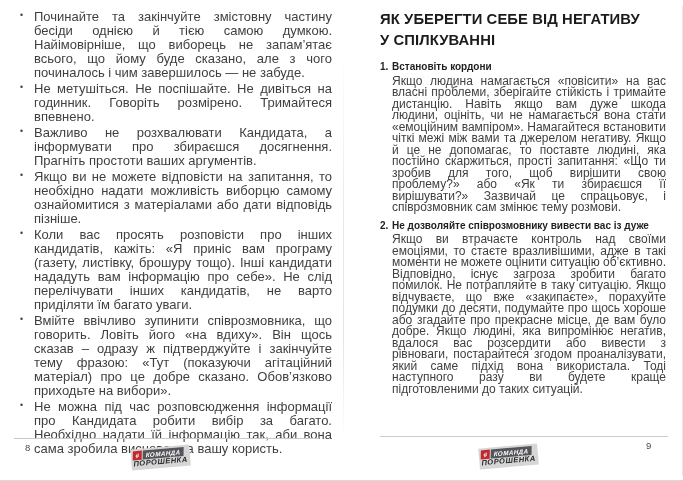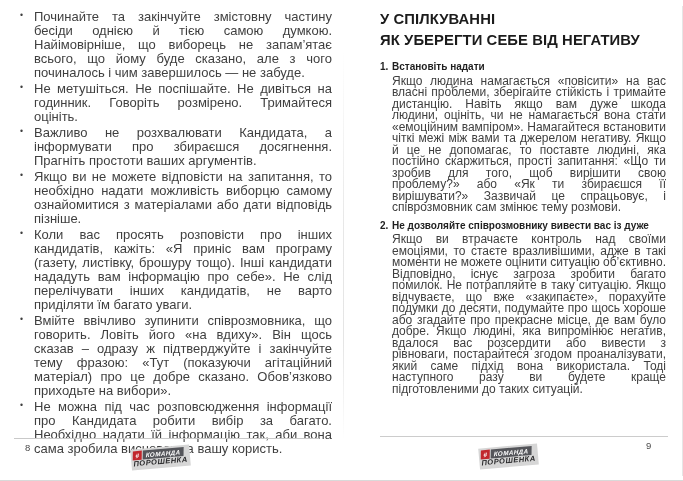--- a/index.html
+++ b/index.html
@@ -61,21 +61,21 @@
 <div class="gutter"></div>
 
 <div class="left-content">
   <div id="bullet-list">
       <div class="bullet-item">
         <span class="bullet-dot">•</span>
         <span class="bullet-text">Починайте та закінчуйте змістовну частину бесіди однією й тією самою думкою. Найімовірніше, що виборець не запам’ятає всього, що йому буде сказано, але з чого починалось і чим завершилось — не забуде.</span>
       </div>
       <div class="bullet-item">
         <span class="bullet-dot">•</span>
-        <span class="bullet-text">Не метушіться. Не поспішайте. Не дивіться на годинник. Говоріть розмірено. Тримайтеся оцініть.</span>
+        <span class="bullet-text">Не метушіться. Не поспішайте. Не дивіться на годинник. Говоріть розмірено. Тримайтеся впевнено.</span>
       </div>
       <div class="bullet-item">
         <span class="bullet-dot">•</span>
         <span class="bullet-text">Важливо не розхвалювати Кандидата, а інформувати про збираєшся досягнення. Прагніть простоти ваших аргументів.</span>
       </div>
       <div class="bullet-item">
         <span class="bullet-dot">•</span>
         <span class="bullet-text">Якщо ви не можете відповісти на запитання, то необхідно надати можливість виборцю самому ознайомитися з матеріалами або дати відповідь пізніше.</span>
       </div>
       <div class="bullet-item">
@@ -98,28 +98,28 @@
 <div class="logo logo-left">
   <div class="logo-top">
     <span class="logo-hash">#</span>
     <span class="logo-word1">КОМАНДА</span>
   </div>
   <div class="logo-word2">ПОРОШЕНКА</div>
 </div>
 
 <div class="right-content">
   <h1 class="page-title">
+    <div>ЯК УБЕРЕГТИ СЕБЕ ВІД НЕГАТИВУ</div>
     <div>У СПІЛКУВАННІ</div>
-    <div>ЯК УБЕРЕГТИ СЕБЕ ВІД НЕГАТИВУ</div>
   </h1>
   <div id="section-list">
       <div class="section">
         <div class="sec-head-row">
           <span class="sec-num">1.</span>
-          <span class="sec-head">Встановіть надати</span>
+          <span class="sec-head">Встановіть кордони</span>
         </div>
         <div class="sec-body">Якщо людина намагається «повісити» на вас власні проблеми, зберігайте стійкість і тримайте дистанцію. Навіть якщо вам дуже шкода людини, оцініть, чи не намагається вона стати «емоційним вампіром». Намагайтеся встановити чіткі межі між вами та джерелом негативу. Якщо й це не допомагає, то поставте людині, яка постійно скаржиться, прості запитання: «Що ти зробив для того, щоб вирішити свою проблему?» або «Як ти збираєшся її вирішувати?» Зазвичай це спрацьовує, і співрозмовник сам змінює тему розмови.</div>
       </div>
       <div class="section">
         <div class="sec-head-row">
           <span class="sec-num">2.</span>
           <span class="sec-head">Не дозволяйте співрозмовнику вивести вас із дуже</span>
         </div>
         <div class="sec-body">Якщо ви втрачаєте контроль над своїми емоціями, то стаєте вразливішими, адже в такі моменти не можете оцінити ситуацію об’єктивно. Відповідно, існує загроза зробити багато помилок. Не потрапляйте в таку ситуацію. Якщо відчуваєте, що вже «закипаєте», порахуйте подумки до десяти, подумайте про щось хороше або згадайте про прекрасне місце, де вам було добре. Якщо людині, яка випромінює негатив, вдалося вас розсердити або вивести з рівноваги, постарайтеся згодом проаналізувати, який саме підхід вона використала. Тоді наступного разу ви будете краще підготовленими до таких ситуацій.</div>
       </div>

